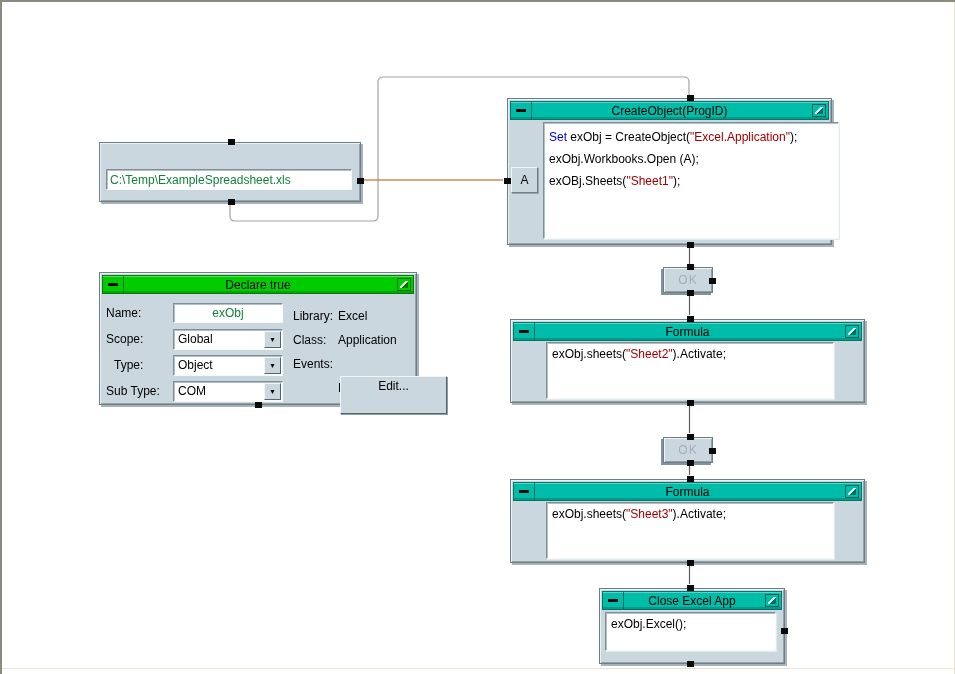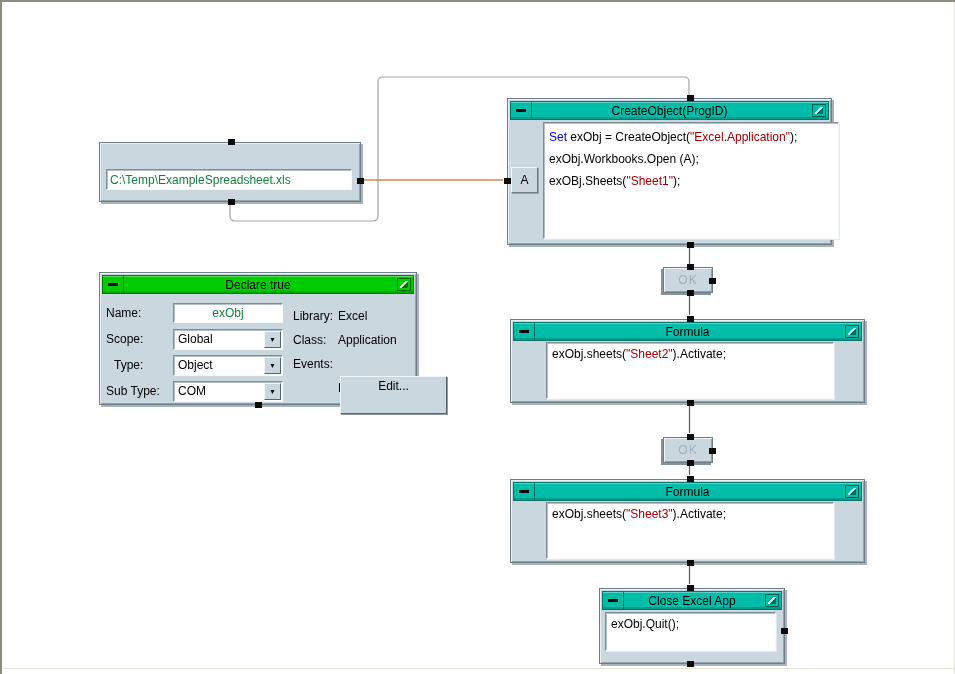--- a/index.html
+++ b/index.html
@@ -237,21 +237,21 @@
     <div class="titlebar teal">
       <span class="minbtn">
           <span class="dash"></span>
         </span>
       <span>Close Excel App</span>
       <span class="maxbtn">
           <span class="tri"></span>
         </span>
     </div>
     <div class="codebox code-sm" style="left:5px;top:23px;width:171px;height:39px;">
-        <div><span class="tok-p">exObj.Quit();</span></div>
+        <div><span class="tok-p">exObj.Excel();</span></div>
       </div>
     <span class="conn" style="left:87px;top:-4px;"></span>
     <span class="conn" style="left:87px;bottom:-4px;"></span>
     <span class="conn" style="right:-4px;top:39px;"></span>
   </div>
 
   <div class="edge-bottom"></div>
   <div class="edge-right"></div>
 </div>
 

